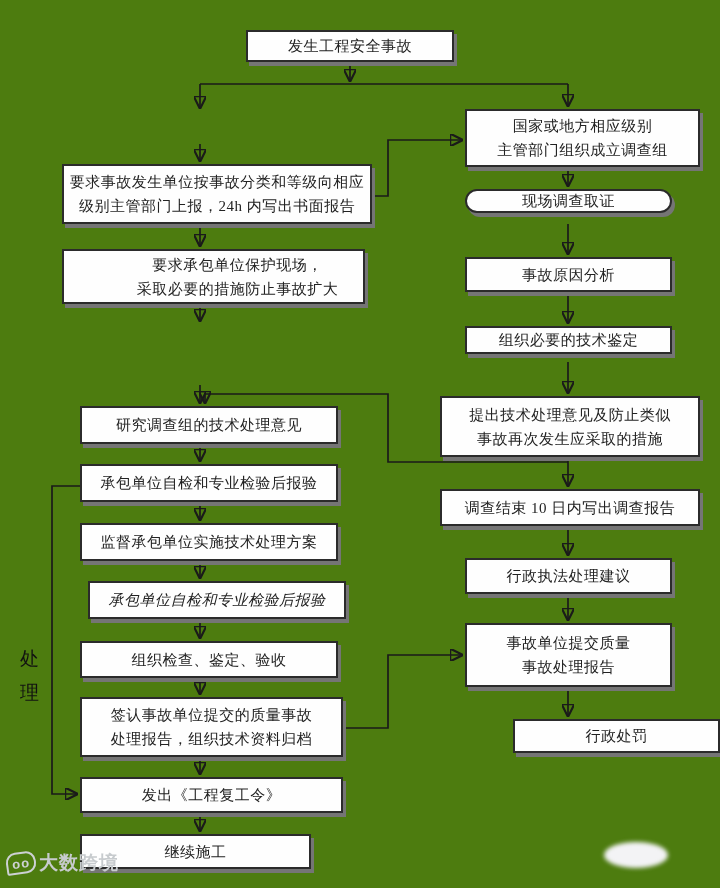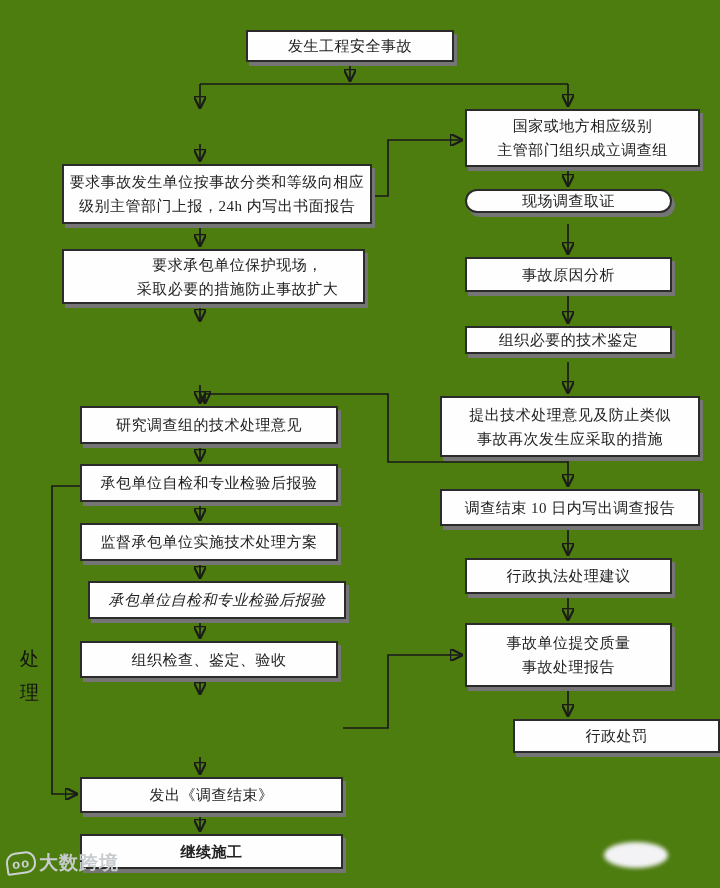--- a/index.html
+++ b/index.html
@@ -92,22 +92,24 @@
 
   <div class="node" style="left:62px;top:164px;width:310px;height:60px;">要求事故发生单位按事故分类和等级向相应
 级别主管部门上报，24h 内写出书面报告</div>
   <div class="node" style="left:62px;top:249px;width:303px;height:55px;padding-left:48px;">要求承包单位保护现场，
 采取必要的措施防止事故扩大</div>
   <div class="node" style="left:80px;top:406px;width:258px;height:38px;">研究调查组的技术处理意见</div>
   <div class="node" style="left:80px;top:464px;width:258px;height:38px;">承包单位自检和专业检验后报验</div>
   <div class="node" style="left:80px;top:523px;width:258px;height:38px;">监督承包单位实施技术处理方案</div>
   <div class="node" style="left:88px;top:581px;width:258px;height:38px;font-style:italic;">承包单位自检和专业检验后报验</div>
   <div class="node" style="left:80px;top:641px;width:258px;height:37px;">组织检查、鉴定、验收</div>
-  <div class="node" style="left:80px;top:777px;width:263px;height:36px;">发出《调查结束》</div>
-  <div class="node" style="left:80px;top:834px;width:263px;height:35px;font-weight:bold;">继续施工</div>
+  <div class="node" style="left:80px;top:697px;width:263px;height:60px;">签认事故单位提交的质量事故
+处理报告，组织技术资料归档</div>
+  <div class="node" style="left:80px;top:777px;width:263px;height:36px;">发出《工程复工令》</div>
+  <div class="node" style="left:80px;top:834px;width:231px;height:35px;">继续施工</div>
 
   <div class="node" style="left:465px;top:109px;width:235px;height:58px;">国家或地方相应级别
 主管部门组织成立调查组</div>
   <div class="node" style="left:465px;top:189px;width:207px;height:24px;border-radius:15px;">现场调查取证</div>
   <div class="node" style="left:465px;top:257px;width:207px;height:35px;">事故原因分析</div>
   <div class="node" style="left:465px;top:326px;width:207px;height:28px;">组织必要的技术鉴定</div>
   <div class="node" style="left:440px;top:396px;width:260px;height:61px;">提出技术处理意见及防止类似
 事故再次发生应采取的措施</div>
   <div class="node" style="left:440px;top:489px;width:260px;height:37px;">调查结束 10 日内写出调查报告</div>
   <div class="node" style="left:465px;top:558px;width:207px;height:36px;">行政执法处理建议</div>

